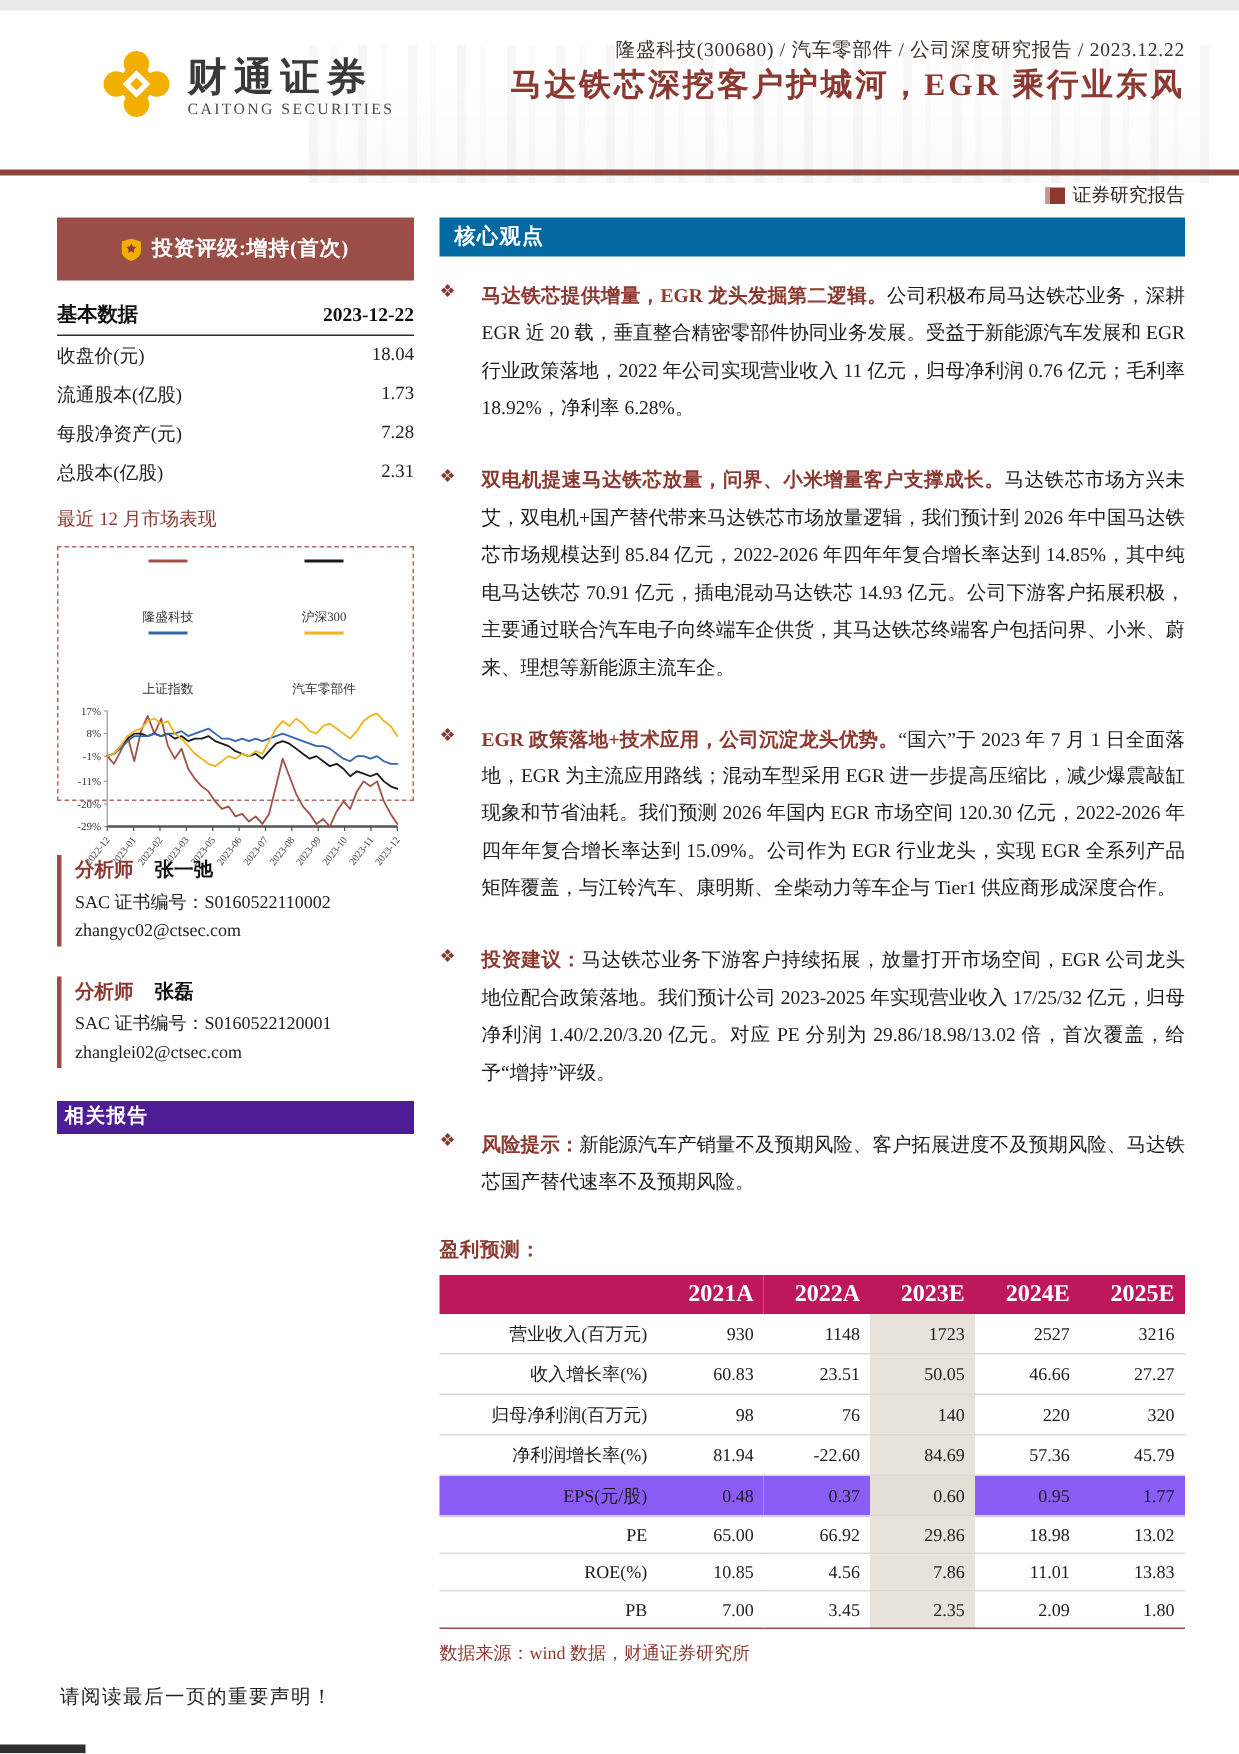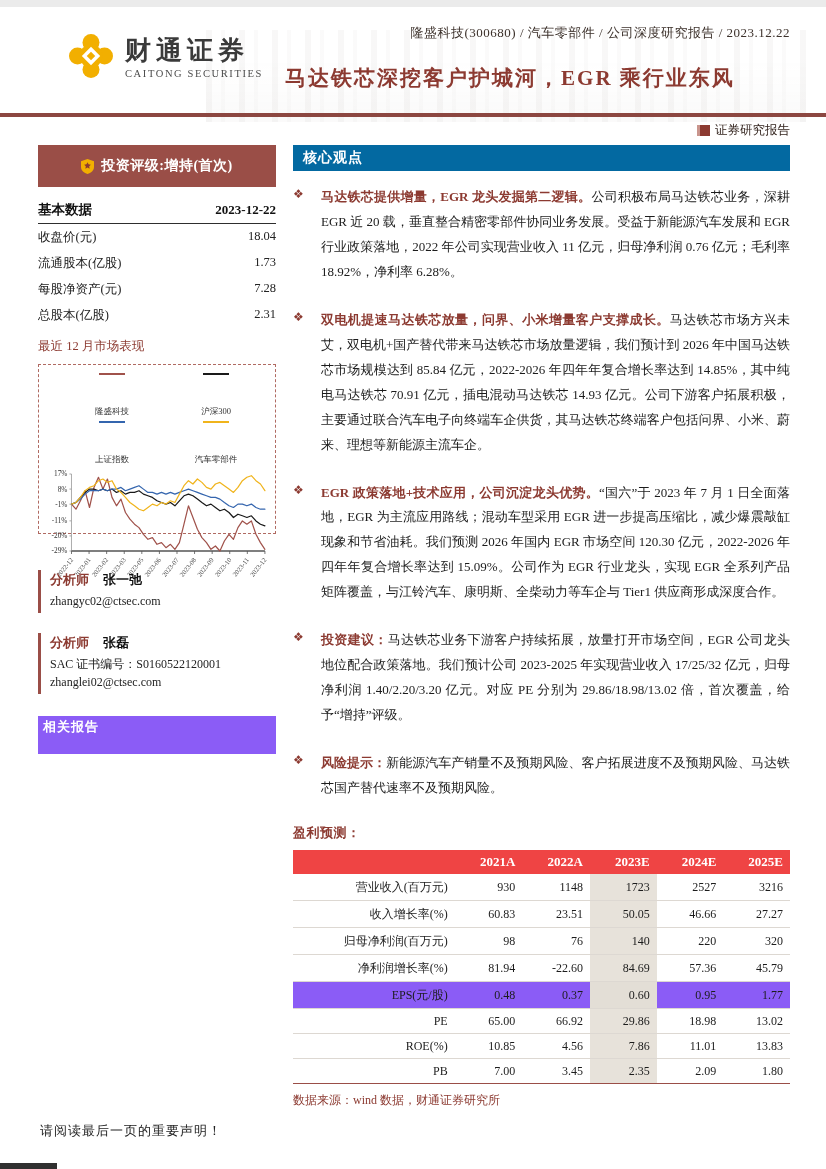--- a/index.html
+++ b/index.html
@@ -10,21 +10,21 @@
   .header{position:absolute;top:24px;left:0;width:826px;}
   .skyline{position:absolute;top:6px;right:20px;width:600px;height:92px;opacity:.55;
     background:
       repeating-linear-gradient(90deg, rgba(130,120,115,.10) 0 6px, transparent 6px 15px, rgba(130,120,115,.06) 15px 19px, transparent 19px 33px),
       linear-gradient(to top, rgba(140,130,125,.07), transparent 70%);}
   .brand{position:absolute;left:67px;top:8px;display:flex;align-items:center;gap:10px;}
   .brand-text .cn{font-size:26px;font-weight:bold;color:#3a3a3a;letter-spacing:5px;line-height:1.1;}
   .brand-text .en{font-size:10.5px;color:#4c4c4c;letter-spacing:1.6px;margin-top:2px;}
   .head-right{position:absolute;right:36px;top:0;width:560px;text-align:right;}
   .doc-meta{font-size:13px;color:#3c312b;letter-spacing:.5px;}
-  .report-title{margin-top:22px;font-size:21px;font-weight:bold;color:#8c3a31;letter-spacing:2px;text-align:center;}
+  .report-title{font-size:21px;font-weight:bold;color:#8c3a31;letter-spacing:2px;}
   .rule{position:absolute;top:113px;left:0;width:826px;height:4px;background:#8c4741;}
   .badge-row{position:absolute;top:122px;right:36px;font-size:12.5px;color:#33241e;display:flex;align-items:center;gap:5px;}
   .badge-icon{display:inline-block;width:10px;height:11px;background:#8c3a31;border-left:3px solid #c9958d;}
   
   .content{position:absolute;top:145px;left:38px;width:752px;display:flex;gap:17px;}
   .col-left{width:238px;flex:0 0 238px;}
   .col-right{flex:1;min-width:0;}
   
   .rating{height:42px;background:#9a4e47;color:#fff;display:flex;align-items:center;justify-content:center;gap:7px;
           font-size:14px;font-weight:bold;letter-spacing:.5px;}
@@ -42,34 +42,34 @@
   .legend-swatch{width:26px;height:0;border-top:2px solid #000;flex:0 0 26px;}
   #perf-svg{display:block;width:100%;height:118px;}
   #perf-svg text{font-family:"Liberation Serif","DejaVu Serif",serif;}
   
   .analysts{margin-top:36px;}
   .analyst{border-left:3.5px solid #9a4e47;padding:1px 0 2px 9px;margin-bottom:20px;}
   .an-top{font-size:13px;margin-bottom:3px;}
   .an-role{color:#8c3a31;font-weight:bold;margin-right:14px;}
   .an-name{color:#111;font-weight:bold;}
   .an-line{font-size:12px;color:#222;line-height:1.55;}
-  .related{margin-top:22px;height:38px;background:#8b5cf6;color:#fff;font-size:13px;font-weight:bold;
-           line-height:22px;padding-left:5px;letter-spacing:1px;}
+  .related{margin-top:22px;height:22px;background:#4c1d95;color:#fff;font-size:13px;font-weight:bold;
+           line-height:22px;padding-left:5px;letter-spacing:1px;font-family:Liberation Mono, monospace;}
   
   .core-bar{height:26px;background:#0369a1;color:#fff;font-size:14px;font-weight:bold;
             display:flex;align-items:center;padding-left:10px;letter-spacing:1px;}
   .bullets{margin-top:14px;}
   .bullet{display:flex;margin-bottom:23px;}
   .bullet .marker{flex:0 0 28px;color:#8c3a31;font-size:12px;padding-top:2px;}
   .bullet p{margin:0;font-size:13px;line-height:1.92;text-align:justify;color:#1c1c1c;}
   .bullet .lead{color:#8c3a31;font-weight:bold;}
   
   .forecast-title{margin-top:6px;font-size:13px;font-weight:bold;color:#8c3a31;letter-spacing:.5px;}
   table.forecast{width:100%;border-collapse:collapse;margin-top:8px;font-size:12px;}
-  table.forecast th{background:#ef4444;color:#fff;font-weight:bold;padding:4px 7px;text-align:right;font-size:13px;margin-top:10px;}
+  table.forecast th{background:#be185d;color:#fff;font-weight:bold;padding:4px 7px;text-align:right;font-size:16px;margin-top:10px;}
   table.forecast th:first-child{text-align:left;}
   table.forecast td{padding:4.5px 7px;text-align:right;border-bottom:1px solid #ddd8d2;color:#1c1c1c;}
   table.forecast td:first-child{text-align:right;}
   table.forecast tr:last-child td{border-bottom:1.6px solid #9a4e47;}
   table.forecast td.col-hl{background:#e7e2da;}
   table.forecast tr.row-hl td{background:#8b5cf6;}
   table.forecast tr.row-hl td.col-hl{background:#e3ded6;}
   .source-note{margin-top:8px;font-size:12px;color:#8c3a31;}
   
   .footer{position:absolute;left:40px;top:1122px;font-size:13px;color:#222;letter-spacing:1px;}
@@ -212,20 +212,21 @@
             <polyline points="27.0,35.1 31.4,40.2 35.8,31.8 40.3,21.7 44.7,38.5 49.1,18.4 53.5,8.3 57.9,20.1 62.3,10.0 66.8,28.4 71.2,36.8 75.6,30.1 80.0,43.5 84.4,50.2 88.9,55.2 93.3,58.6 97.7,65.3 102.1,70.3 106.5,68.6 111.0,75.3 115.4,73.6 119.8,78.7 124.2,75.3 128.6,80.3 133.0,73.6 137.5,55.2 141.9,36.8 146.3,48.5 150.7,60.2 155.1,68.6 159.6,73.6 164.0,80.3 168.4,77.0 172.8,82.0 177.2,72.0 181.7,65.3 186.1,70.3 190.5,58.6 194.9,51.9 199.3,55.2 203.7,51.9 208.2,65.3 212.6,73.6 217.0,80.3" fill="none" stroke="#A0524B" stroke-width="1.2" stroke-linejoin="round" stroke-linecap="round"></polyline>
             <polyline points="27.0,35.1 31.4,33.5 35.8,28.4 40.3,23.4 44.7,20.1 49.1,20.1 53.5,21.7 57.9,20.1 62.3,21.7 66.8,20.1 71.2,23.4 75.6,21.7 80.0,25.1 84.4,23.4 88.9,23.4 93.3,21.7 97.7,25.1 102.1,26.8 106.5,28.4 111.0,31.8 115.4,33.5 119.8,35.1 124.2,33.5 128.6,36.8 133.0,31.8 137.5,26.8 141.9,25.1 146.3,26.8 150.7,30.1 155.1,33.5 159.6,36.8 164.0,35.1 168.4,38.5 172.8,41.8 177.2,40.2 181.7,43.5 186.1,48.5 190.5,45.2 194.9,46.8 199.3,48.5 203.7,46.8 208.2,51.9 212.6,55.2 217.0,56.9" fill="none" stroke="#1A1A1A" stroke-width="1.2" stroke-linejoin="round" stroke-linecap="round"></polyline>
             <polyline points="27.0,35.1 31.4,33.5 35.8,30.1 40.3,25.1 44.7,21.7 49.1,21.7 53.5,21.7 57.9,20.1 62.3,21.7 66.8,20.1 71.2,20.1 75.6,18.4 80.0,21.7 84.4,20.1 88.9,18.4 93.3,16.7 97.7,20.1 102.1,23.4 106.5,23.4 111.0,25.1 115.4,23.4 119.8,25.1 124.2,23.4 128.6,25.1 133.0,23.4 137.5,21.7 141.9,20.1 146.3,21.7 150.7,23.4 155.1,25.1 159.6,26.8 164.0,28.4 168.4,28.4 172.8,30.1 177.2,33.5 181.7,36.8 186.1,38.5 190.5,35.1 194.9,35.1 199.3,36.8 203.7,35.1 208.2,38.5 212.6,40.2 217.0,40.2" fill="none" stroke="#3465AE" stroke-width="1.2" stroke-linejoin="round" stroke-linecap="round"></polyline>
             <polyline points="27.0,35.1 31.4,33.5 35.8,28.4 40.3,21.7 44.7,18.4 49.1,16.7 53.5,11.7 57.9,10.0 62.3,13.4 66.8,11.7 71.2,20.1 75.6,23.4 80.0,28.4 84.4,33.5 88.9,36.8 93.3,40.2 97.7,41.8 102.1,38.5 106.5,35.1 111.0,36.8 115.4,33.5 119.8,35.1 124.2,31.8 128.6,33.5 133.0,25.1 137.5,16.7 141.9,11.7 146.3,15.0 150.7,10.0 155.1,13.4 159.6,18.4 164.0,20.1 168.4,15.0 172.8,13.4 177.2,16.7 181.7,20.1 186.1,23.4 190.5,18.4 194.9,11.7 199.3,8.3 203.7,6.7 208.2,11.7 212.6,15.0 217.0,21.7" fill="none" stroke="#F0B41C" stroke-width="1.2" stroke-linejoin="round" stroke-linecap="round"></polyline>
           </svg>
       </div>
 
       <div class="analysts" id="analysts">
           <div class="analyst">
             <div class="an-top"><span class="an-role">分析师</span><span class="an-name">张一弛</span></div>
+            <div class="an-line">SAC 证书编号：S0160522110002</div>
             <div class="an-line">zhangyc02@ctsec.com</div>
           </div>
           <div class="analyst">
             <div class="an-top"><span class="an-role">分析师</span><span class="an-name">张磊</span></div>
             <div class="an-line">SAC 证书编号：S0160522120001</div>
             <div class="an-line">zhanglei02@ctsec.com</div>
           </div>
         </div>
 
       <div class="related">相关报告</div>

